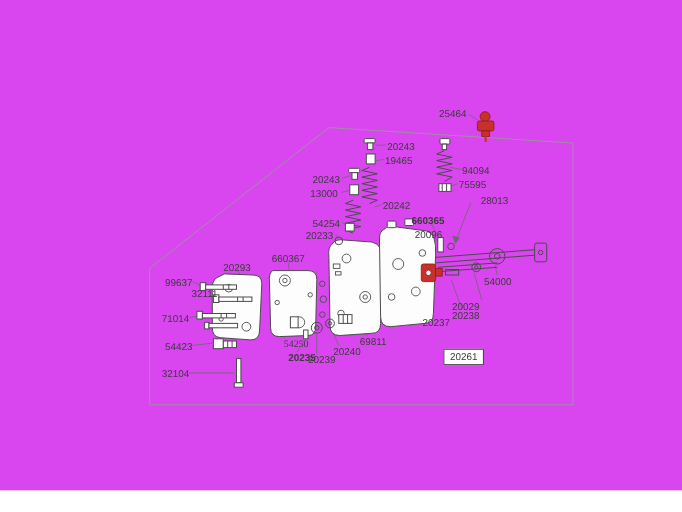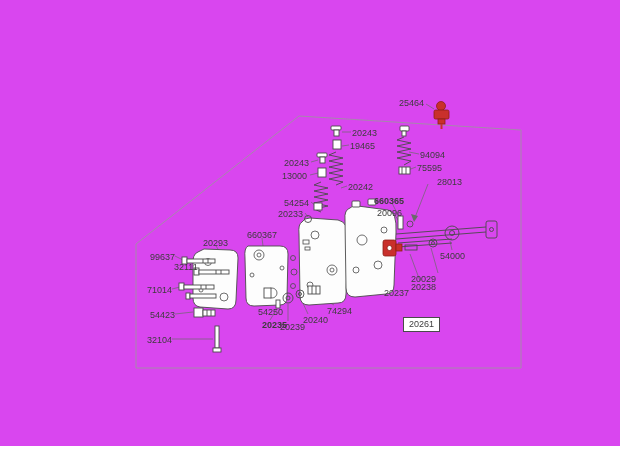--- a/index.html
+++ b/index.html
@@ -220,25 +220,25 @@
       <span class="part-label" style="left: 377px; top: 208px;">20096</span>
       <span class="part-label" style="left: 284px; top: 198px;">54254</span>
       <span class="part-label" style="left: 278px; top: 209px;">20233</span>
       <span class="part-label" style="left: 247px; top: 230px;">660367</span>
       <span class="part-label" style="left: 203px; top: 238px;">20293</span>
       <span class="part-label" style="left: 150px; top: 252px;">99637</span>
       <span class="part-label" style="left: 174px; top: 262px;">32111</span>
       <span class="part-label" style="left: 147px; top: 285px;">71014</span>
       <span class="part-label" style="left: 150px; top: 310px;">54423</span>
       <span class="part-label" style="left: 147px; top: 335px;">32104</span>
-      <span class="part-label" style="left: 258px; top: 307px;">54250</span>
+      <span class="part-label" style="left: 258px; top: 307px; font-family: Liberation Serif, serif;">54250</span>
       <span class="part-label" style="left: 262px; top: 320px; font-weight: bold;">20235</span>
       <span class="part-label" style="left: 280px; top: 322px;">20239</span>
       <span class="part-label" style="left: 303px; top: 315px;">20240</span>
-      <span class="part-label" style="left: 327px; top: 306px;">74294</span>
+      <span class="part-label" style="left: 327px; top: 306px;">69811</span>
       <span class="part-label" style="left: 384px; top: 288px;">20237</span>
       <span class="part-label" style="left: 411px; top: 282px;">20238</span>
       <span class="part-label" style="left: 411px; top: 274px;">20029</span>
       <span class="part-label" style="left: 440px; top: 251px;">54000</span>
       <span class="part-label boxed" style="left: 403px; top: 317px;">20261</span>
     </div>
 
 </div>
 
 </body></html>

